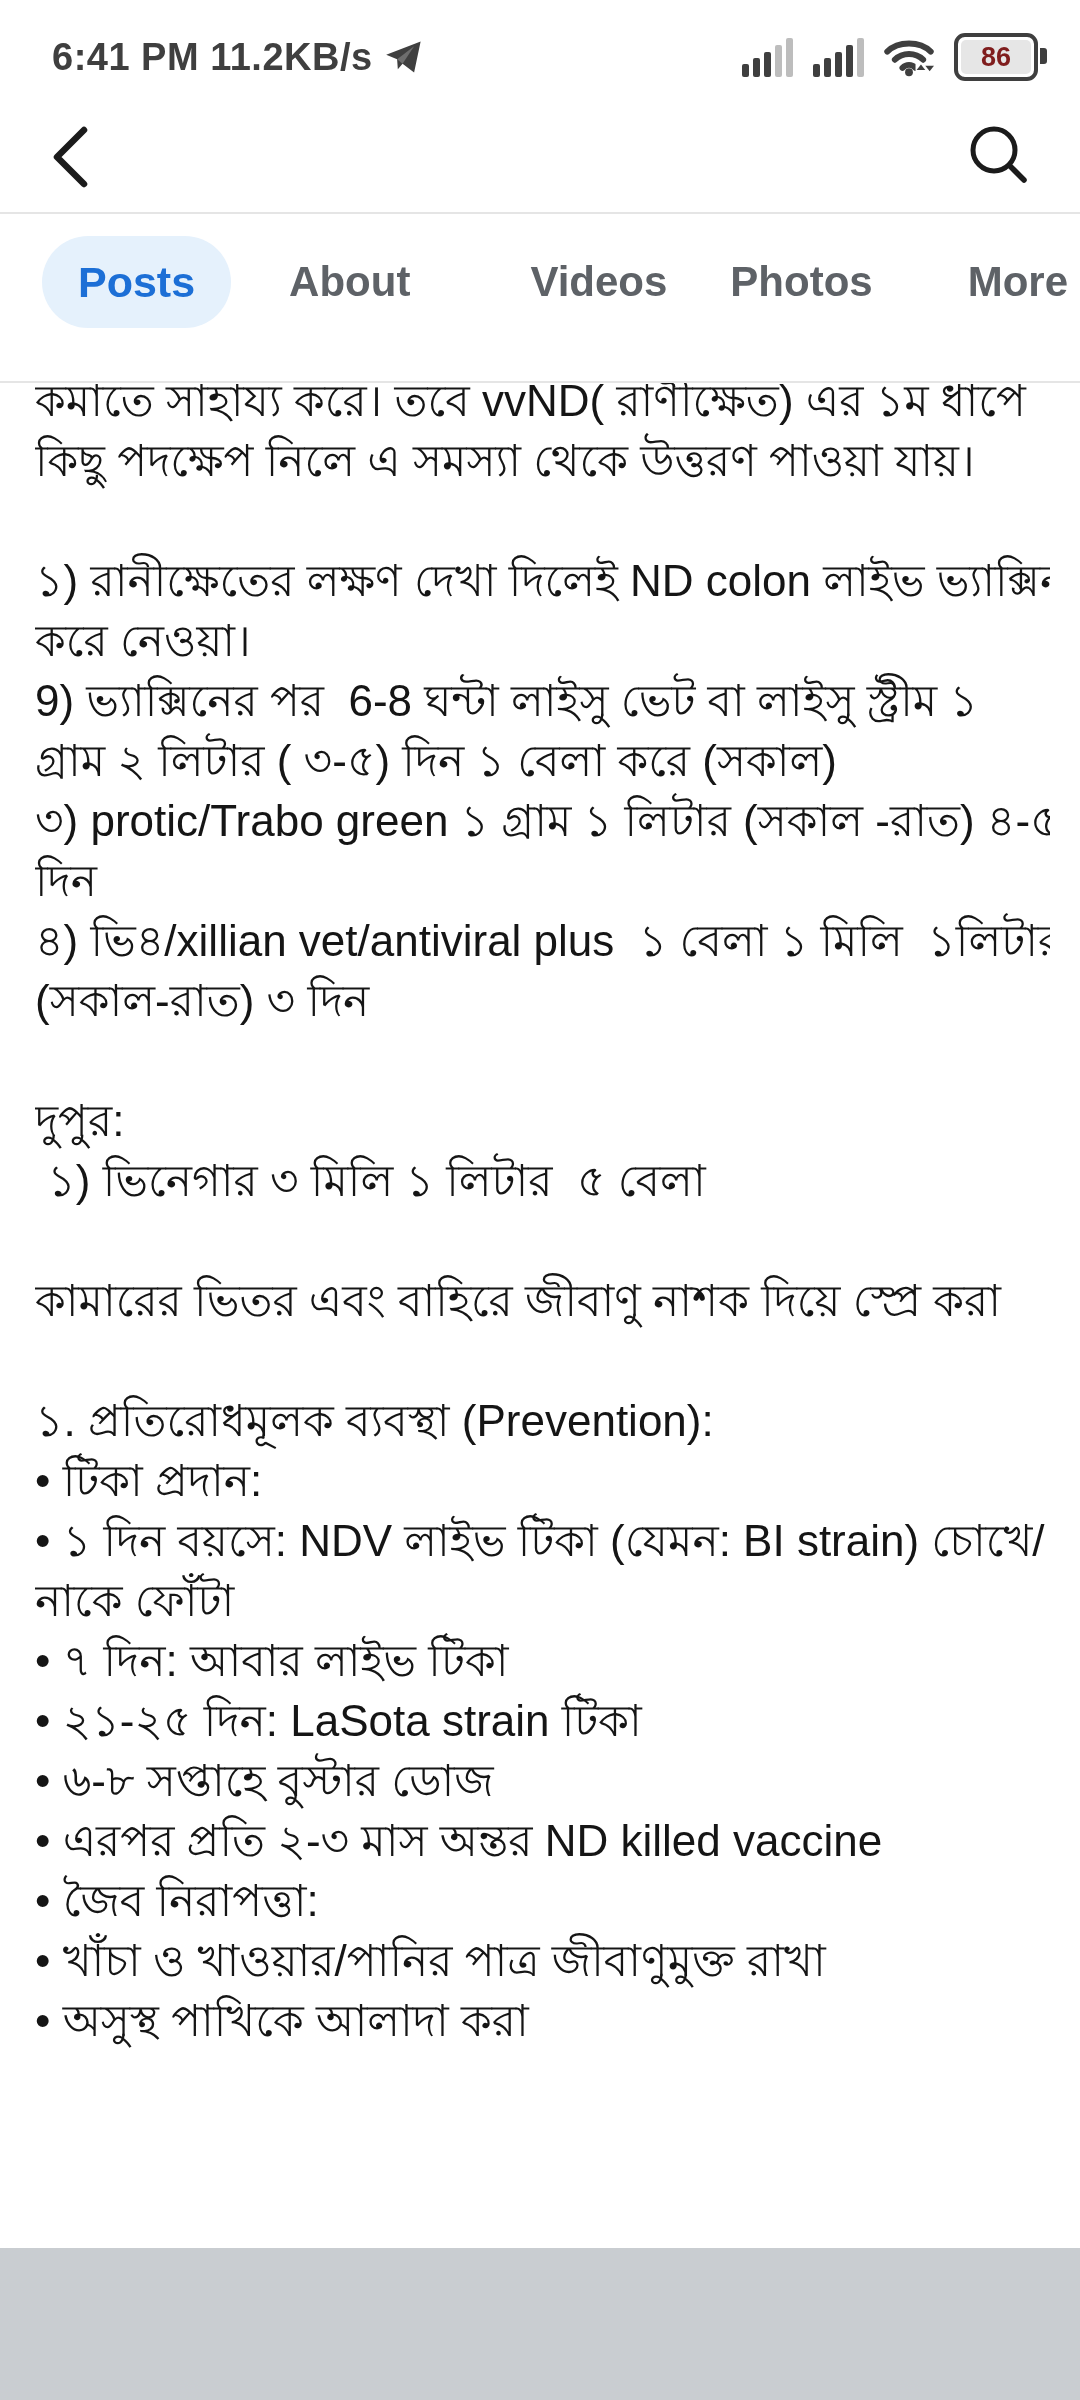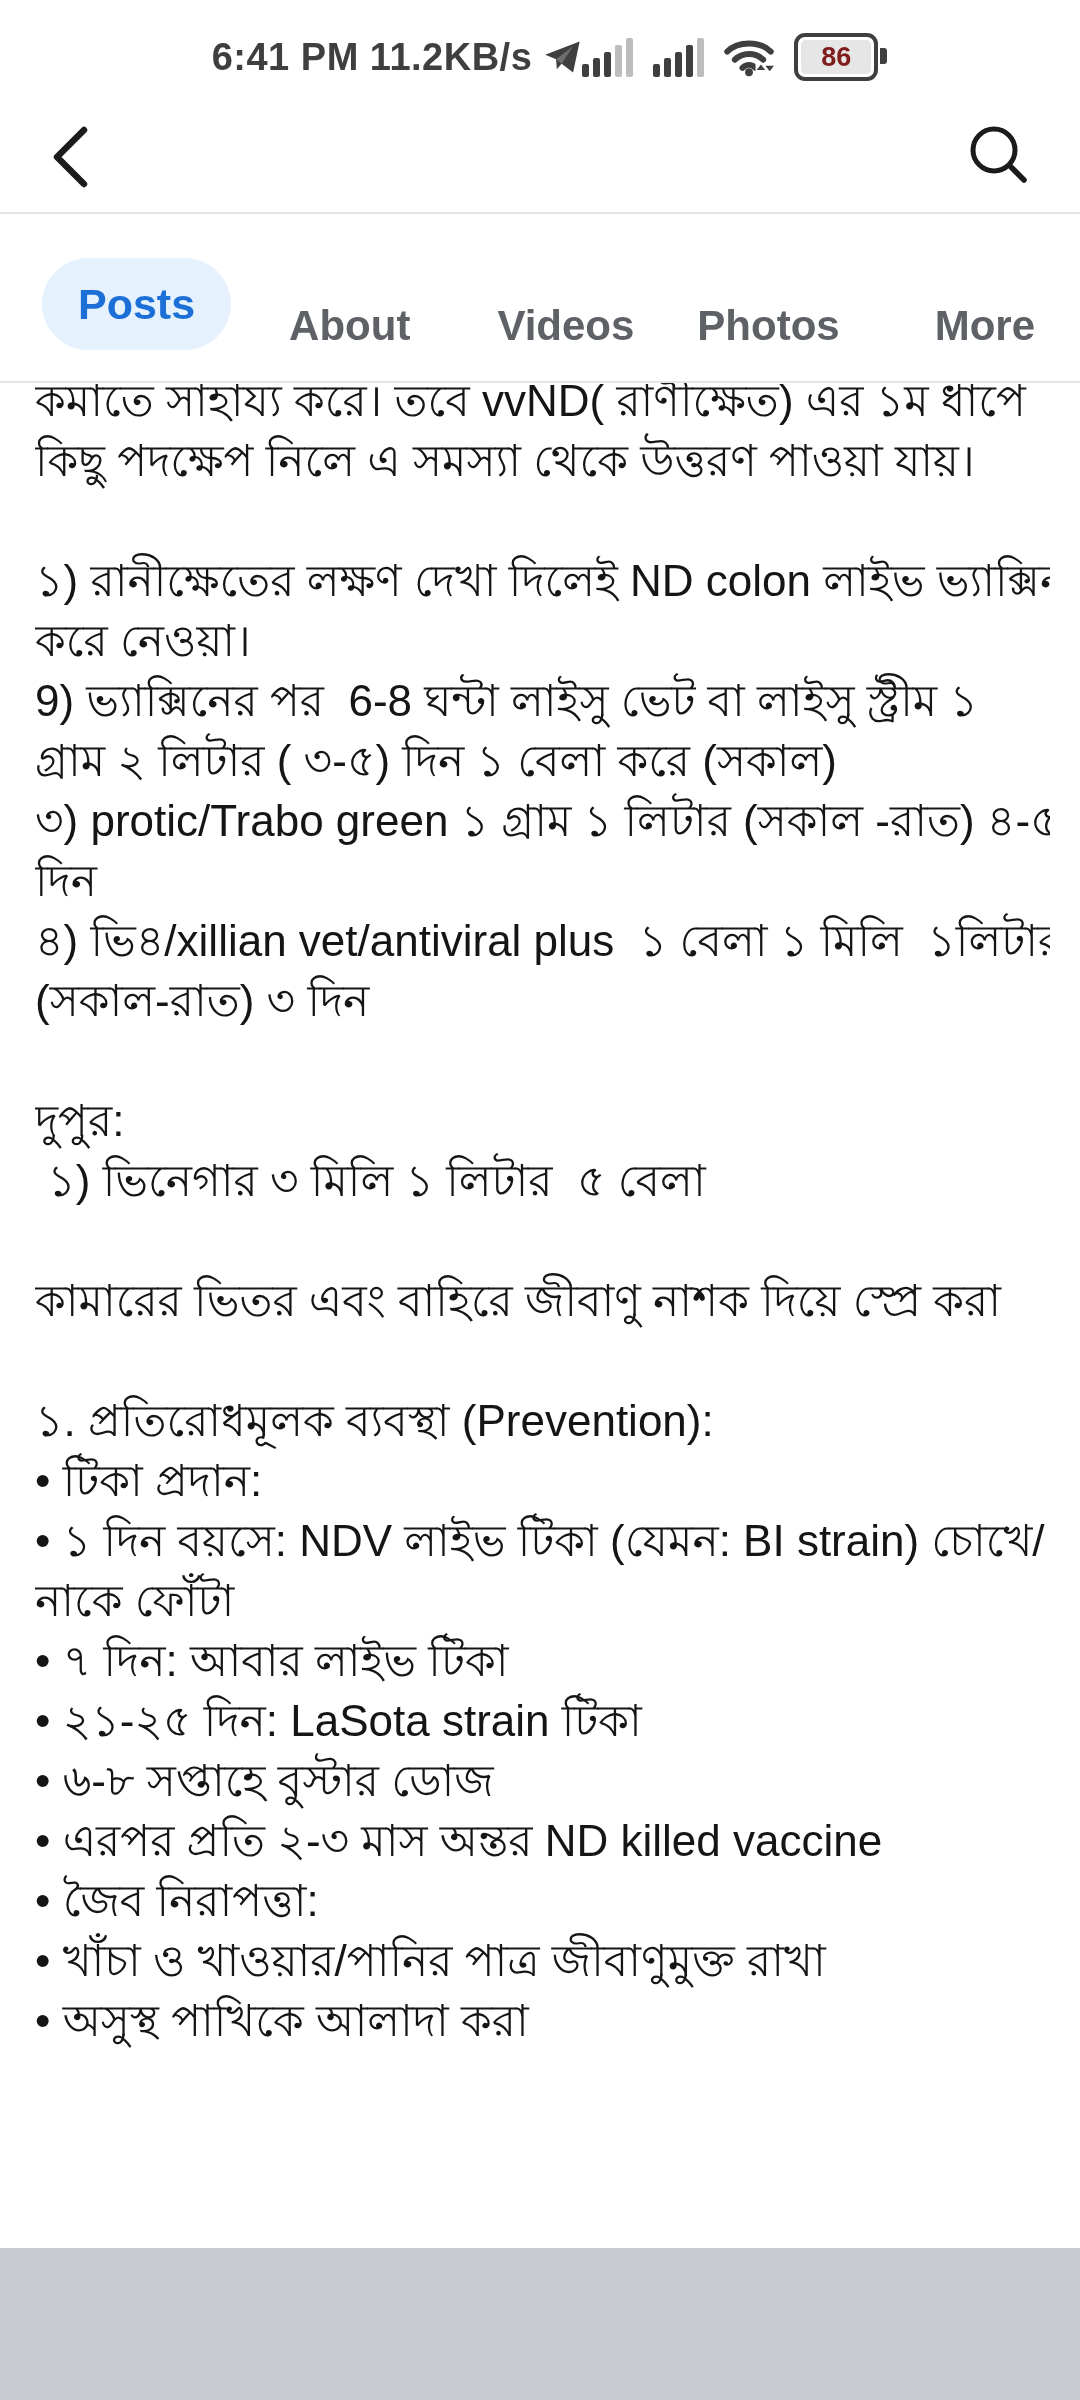--- a/index.html
+++ b/index.html
@@ -4,45 +4,45 @@
 <style>
   :root{
     --accent-blue:#1C6FD6; --pill-bg:#E5F1FC; --tab-gray:#5E6267;
     --divider:#E5E5E5; --bottom-panel:#C9CDD1; --ink:#151515; --status-ink:#3F3F3F;
   }
   html,body{margin:0;padding:0;background:#fff;}
   .screen{position:relative;width:1080px;height:2400px;background:#fff;overflow:hidden;
           font-family:"Liberation Sans","DejaVu Sans",sans-serif;}
   
   .status-bar{position:absolute;top:0;left:0;right:0;height:100px;display:flex;
-              align-items:center;justify-content:center;padding:14px 42px 0 52px;
+              align-items:center;justify-content:space-between;padding:14px 42px 0 52px;
               box-sizing:border-box;color:var(--status-ink);}
   .sb-left{display:flex;align-items:center;gap:12px;font-size:38px;font-weight:700;letter-spacing:.5px;}
   .sb-right{display:flex;align-items:center;gap:20px;}
   .signal{display:flex;align-items:flex-end;gap:4px;height:40px;}
   .signal i{display:block;width:7px;border-radius:2px;background:var(--status-ink);}
   .signal i.dim{background:#BDBDBD;}
   .signal .b1{height:13px}.signal .b2{height:19px}.signal .b3{height:25px}.signal .b4{height:32px}.signal .b5{height:39px}
   .battery{position:relative;width:76px;height:40px;border:4px solid var(--status-ink);
            border-radius:11px;display:flex;align-items:center;justify-content:center;}
   .battery .fill{position:absolute;inset:3px;background:#E6E6E6;border-radius:5px;}
   .battery span{position:relative;font-size:27px;font-weight:600;color:#7f1d1d;}
   .battery .nub{position:absolute;right:-13px;top:11px;width:7px;height:16px;background:var(--status-ink);border-radius:0 3px 3px 0;}
   
   .nav-bar{position:absolute;top:100px;left:0;right:0;height:112px;}
   .back-btn{position:absolute;left:44px;top:24px;width:50px;height:66px;cursor:pointer;}
   .search-btn{position:absolute;right:48px;top:22px;width:66px;height:66px;cursor:pointer;}
   .hair{position:absolute;left:0;right:0;height:2px;background:var(--divider);}
   
-  .tab-bar{position:absolute;top:214px;left:0;right:0;height:136px;display:flex;align-items:flex-end;
+  .tab-bar{position:absolute;top:214px;left:0;right:0;height:136px;display:flex;align-items:center;
            padding-left:42px;box-sizing:border-box;}
   .tab-pill{background:var(--pill-bg);color:var(--accent-blue);height:92px;padding:0 36px;
             border-radius:46px;display:flex;align-items:center;font-size:43px;font-weight:700;}
   .tab{color:var(--tab-gray);font-size:42px;font-weight:600;display:flex;align-items:center;}
-  .tab.t-about{margin-left:58px}.tab.t-videos{margin-left:87px}.tab.t-photos{margin-left:63px}.tab.t-more{margin-left:95px}
+  .tab.t-about{margin-left:58px}.tab.t-videos{margin-left:120px}.tab.t-photos{margin-left:63px}.tab.t-more{margin-left:95px}
   
   .post-area{position:absolute;top:383px;left:0;right:0;height:1865px;overflow:hidden;
              padding:0 30px 0 35px;box-sizing:border-box;color:var(--ink);}
   .post-lines{margin-top:-12px;}
   .line{font-size:44px;line-height:60px;height:60px;white-space:pre;overflow:hidden;}
   .line.gap{margin-top:60px;}
   
   .bottom-panel{position:absolute;left:0;right:0;top:2248px;height:152px;background:var(--bottom-panel);}
   svg{display:block;}
 </style>

